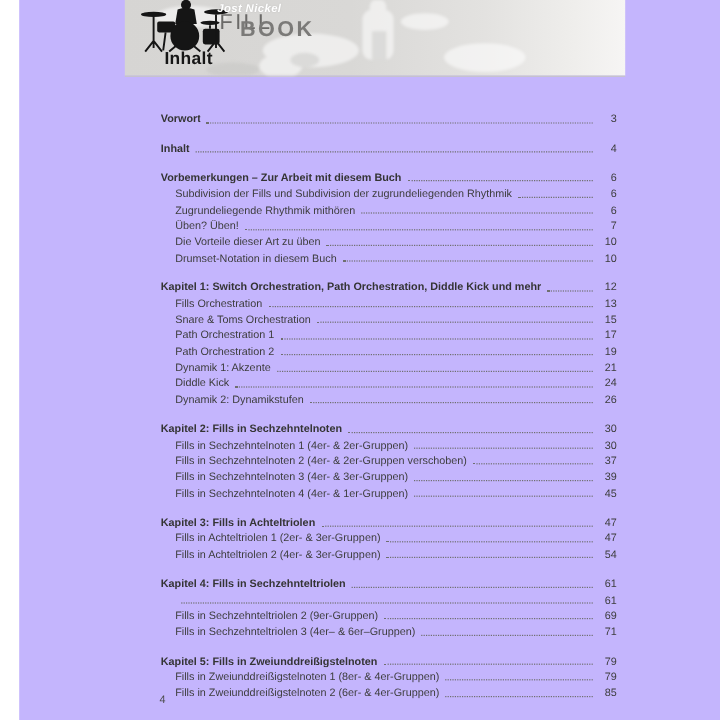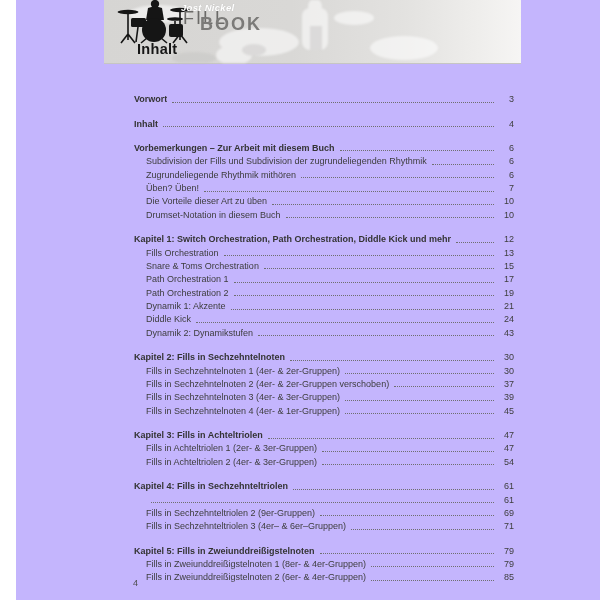--- a/index.html
+++ b/index.html
@@ -181,21 +181,21 @@
         <span class="pagenum">21</span>
       </div>
       <div class="row sub">
         <span class="label">Diddle Kick</span>
         <span class="leader"></span>
         <span class="pagenum">24</span>
       </div>
       <div class="row sub">
         <span class="label">Dynamik 2: Dynamikstufen</span>
         <span class="leader"></span>
-        <span class="pagenum">43</span>
+        <span class="pagenum">26</span>
       </div>
       <div class="row section">
         <span class="label">Kapitel 2: Fills in Sechzehntelnoten</span>
         <span class="leader"></span>
         <span class="pagenum">30</span>
       </div>
       <div class="row sub">
         <span class="label">Fills in Sechzehntelnoten 1 (4er- &amp; 2er-Gruppen)</span>
         <span class="leader"></span>
         <span class="pagenum">30</span>

